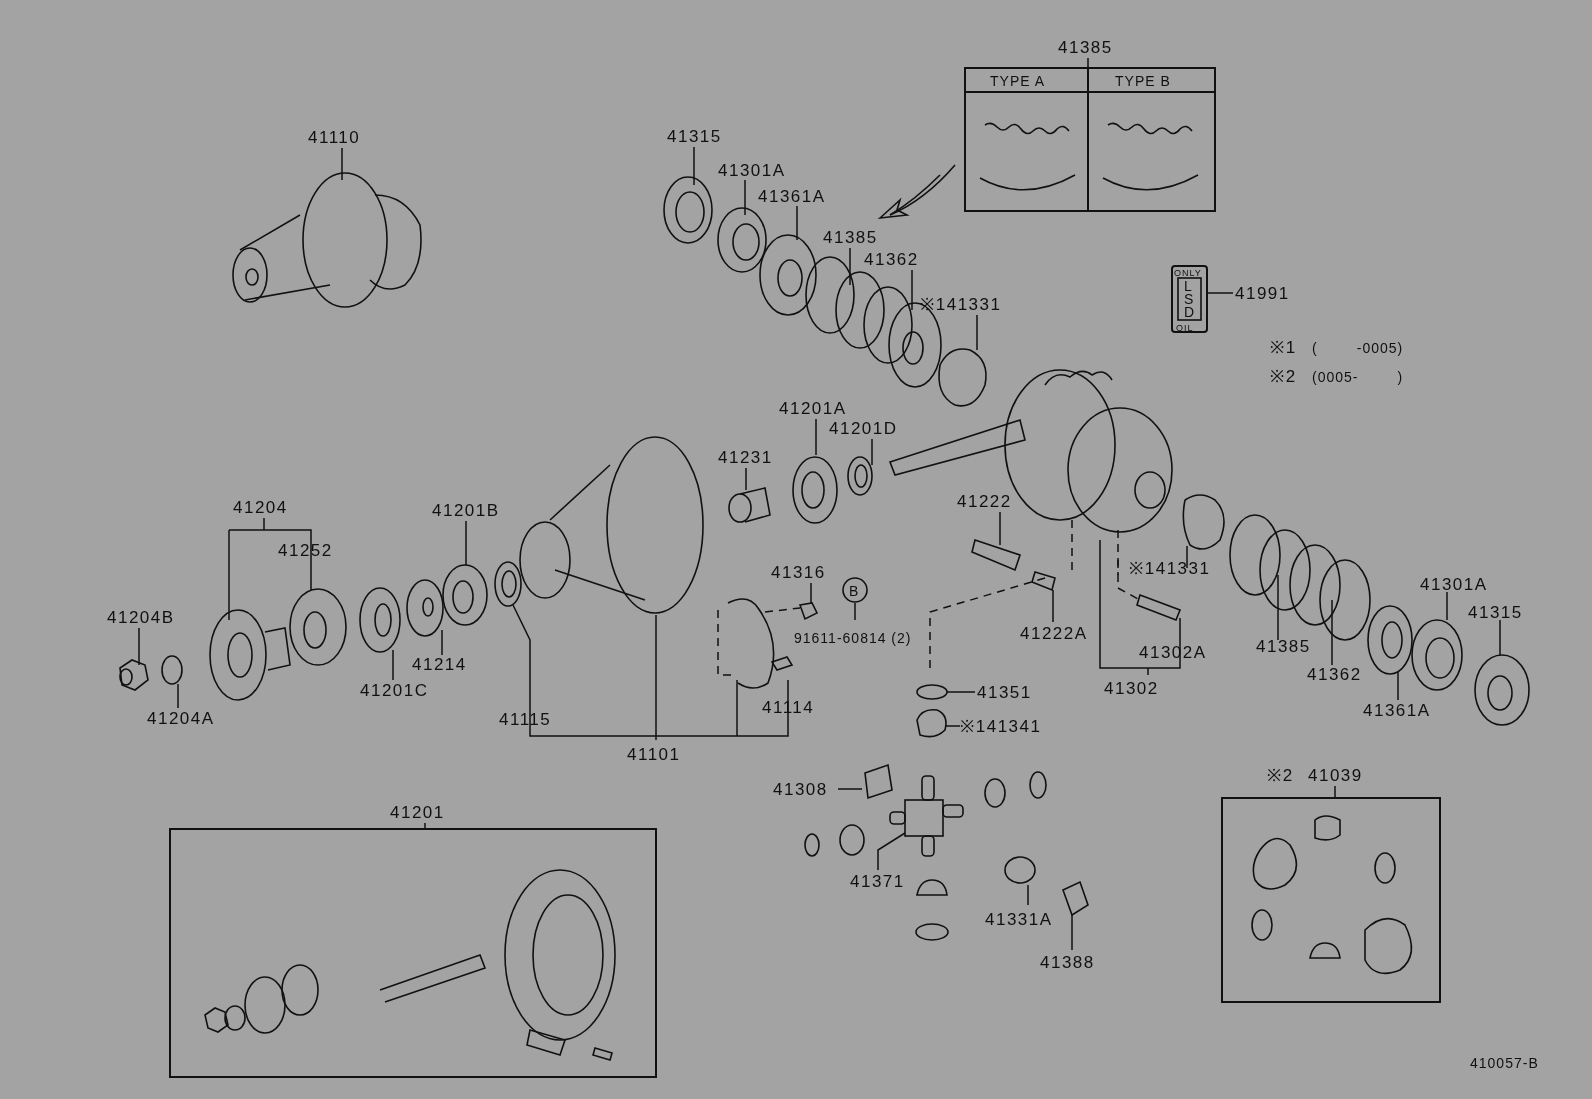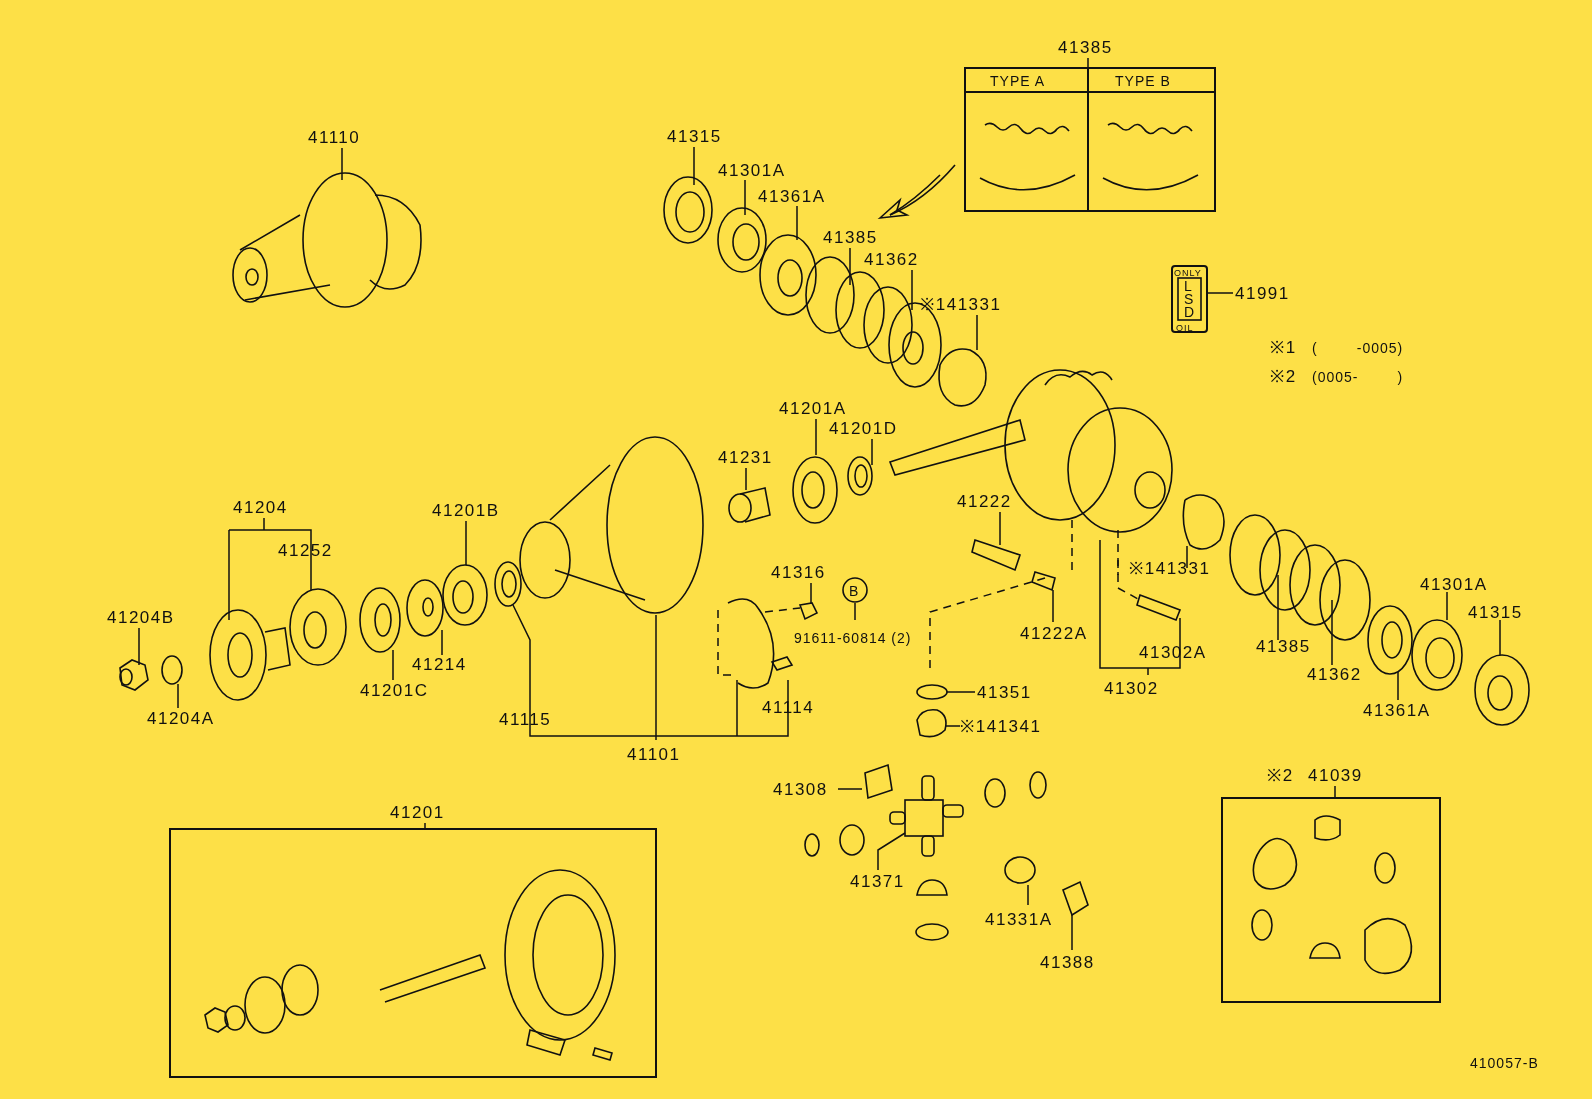--- a/index.html
+++ b/index.html
@@ -1,16 +1,16 @@
 <!DOCTYPE html>
 <html><head>
 <meta charset="utf-8">
 <style>
   html, body { margin:0; padding:0; background:#ffffff; }
-  #canvas { position:relative; width:1592px; height:1099px; background:#fde047; overflow:hidden; }
+  #canvas { position:relative; width:1592px; height:1099px; background:#a3a3a3; overflow:hidden; }
   svg#drawing { position:absolute; left:0; top:0; }
   .lbl { font-family:"Liberation Sans", sans-serif; font-size:17px; fill:#111111; letter-spacing:1.5px; }
   .lbl-sm { font-family:"Liberation Sans", sans-serif; font-size:14px; fill:#111111; letter-spacing:1px; }
   .part { fill:none; stroke:#111111; stroke-width:1.6; }
   .leader { fill:none; stroke:#111111; stroke-width:1.5; }
   .dash { fill:none; stroke:#111111; stroke-width:1.5; stroke-dasharray:8 6; }
   .box { fill:none; stroke:#111111; stroke-width:2; }
 </style>
 </head>
 <body>

